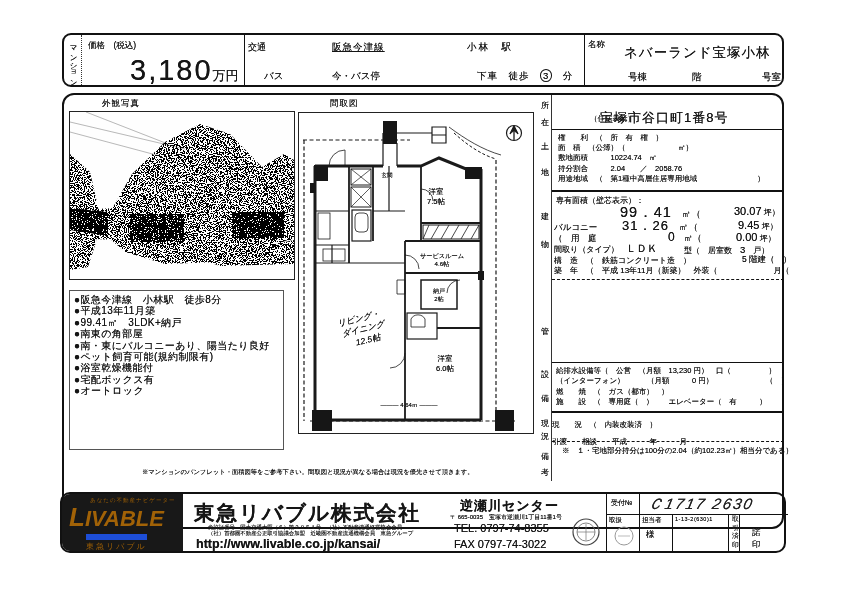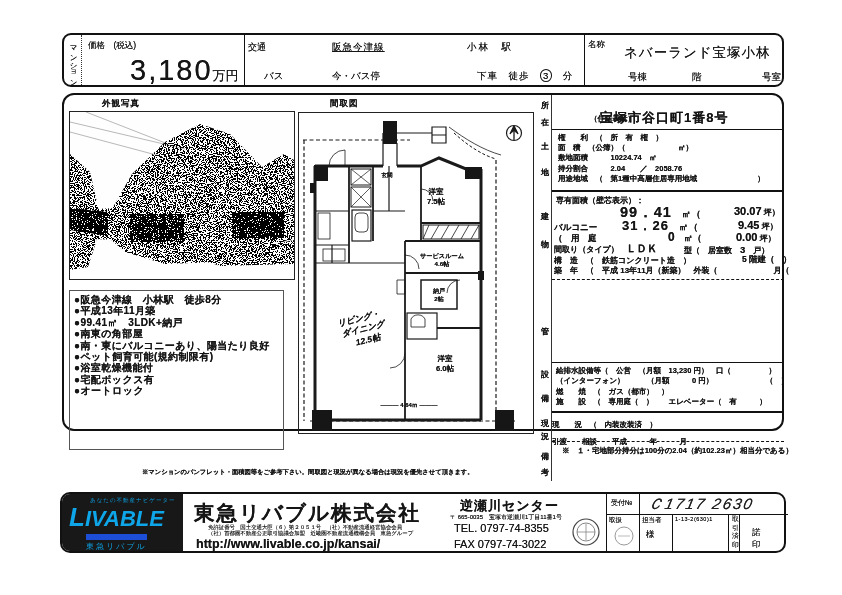--- a/index.html
+++ b/index.html
@@ -30,21 +30,21 @@
   <div class="abs" style="left:413px; top:35px; font-size:9.5px; letter-spacing:1px;">下車　徒歩　<span style="border:1px solid #111; border-radius:50%; padding:0 2px;">3</span>　分</div>
   <div class="abs" style="left:520px; top:0; width:0; height:100%; border-left:1.5px solid #111;"></div>
 
   <div class="abs" style="left:524px; top:4px; font-size:8.5px;">名称</div>
   <div class="abs" style="left:560px; top:9px; font-size:13.5px; letter-spacing:1px;">ネバーランド宝塚小林</div>
   <div class="abs" style="left:564px; top:36px; font-size:9.5px;">号棟</div>
   <div class="abs" style="left:628px; top:36px; font-size:9.5px;">階</div>
   <div class="abs" style="left:698px; top:36px; font-size:9.5px;">号室</div>
 </div>
 
-<div class="abs bx" style="left:62px; top:93px; width:722px; height:338px; border-radius:12px;font-weight:bold;">
+<div class="abs bx" style="left:62px; top:93px; width:722px; height:436px; border-radius:12px;">
 
   <div class="abs" style="left:38px; top:3px; font-size:8.5px; letter-spacing:1px;">外観写真</div>
   <div class="abs" style="left:266px; top:3px; font-size:8.5px; letter-spacing:1px;">間取図</div>
 
   <div class="abs" id="photo" style="left:5px; top:16px; width:226px; height:169px; border:1px solid #222;">
   <svg width="224" height="167" viewBox="0 0 224 167" xmlns="http://www.w3.org/2000/svg" style="position:absolute;left:0;top:0;">
     <defs>
       <filter id="nzA" x="0" y="0" width="100%" height="100%">
         <feTurbulence type="fractalNoise" baseFrequency="0.9" numOctaves="2" seed="7" stitchTiles="stitch"></feTurbulence>
         <feColorMatrix type="matrix" values="0 0 0 0 0  0 0 0 0 0  0 0 0 0 0  0.33 0.33 0.33 0 0"></feColorMatrix>
@@ -242,21 +242,21 @@
       現　　況　（　内装改装済　）<br>
       引渡　　相談　　平成　　　年　　　月
     </div>
     <div class="abs" style="left:14px; top:346px; width:232px; border-top:1px dashed #111;"></div>
     <div class="abs" style="left:24px; top:351px;">※　１・宅地部分持分は100分の2.04（約102.23㎡）相当分である）</div>
   </div>
 </div>
 
 <div class="abs bx" style="left:60px; top:492px; width:726px; height:61px; border-radius:10px;" id="footer">
 
-  <div class="abs" style="left:0; top:0; width:121px; height:57px; background:#181818; border-radius:8px 0 0 8px; overflow:hidden; color:#0ea5e9;">
+  <div class="abs" style="left:0; top:0; width:121px; height:57px; background:#181818; border-radius:8px 0 0 8px; overflow:hidden; color:#a16207;">
     <div class="abs" style="left:28px; top:3px; font-size:5.5px; letter-spacing:1px;">あなたの不動産ナビゲーター</div>
     <div class="abs" style="left:7px; top:8px; font-size:26px; font-weight:bold; font-style:italic; letter-spacing:0;">L<span style="font-size:22px;">IVABLE</span></div>
     <div class="abs" style="left:24px; top:40px; font-size:8px; letter-spacing:2px; border-top:6px solid #1d4ed8; padding-top:1px;">東急リバブル</div>
   </div>
 
   <div class="abs" style="left:132px; top:5px; font-size:20.5px; font-weight:bold; letter-spacing:2px;">東急リバブル株式会社</div>
   <div class="abs" style="left:146px; top:30px; font-size:5.4px; line-height:6.2px; color:#222;">
     免許証番号　国土交通大臣（６）第２０５１号　（社）不動産流通経営協会会員<br>
     （社）首都圏不動産公正取引協議会加盟　近畿圏不動産流通機構会員　東急グループ
   </div>

